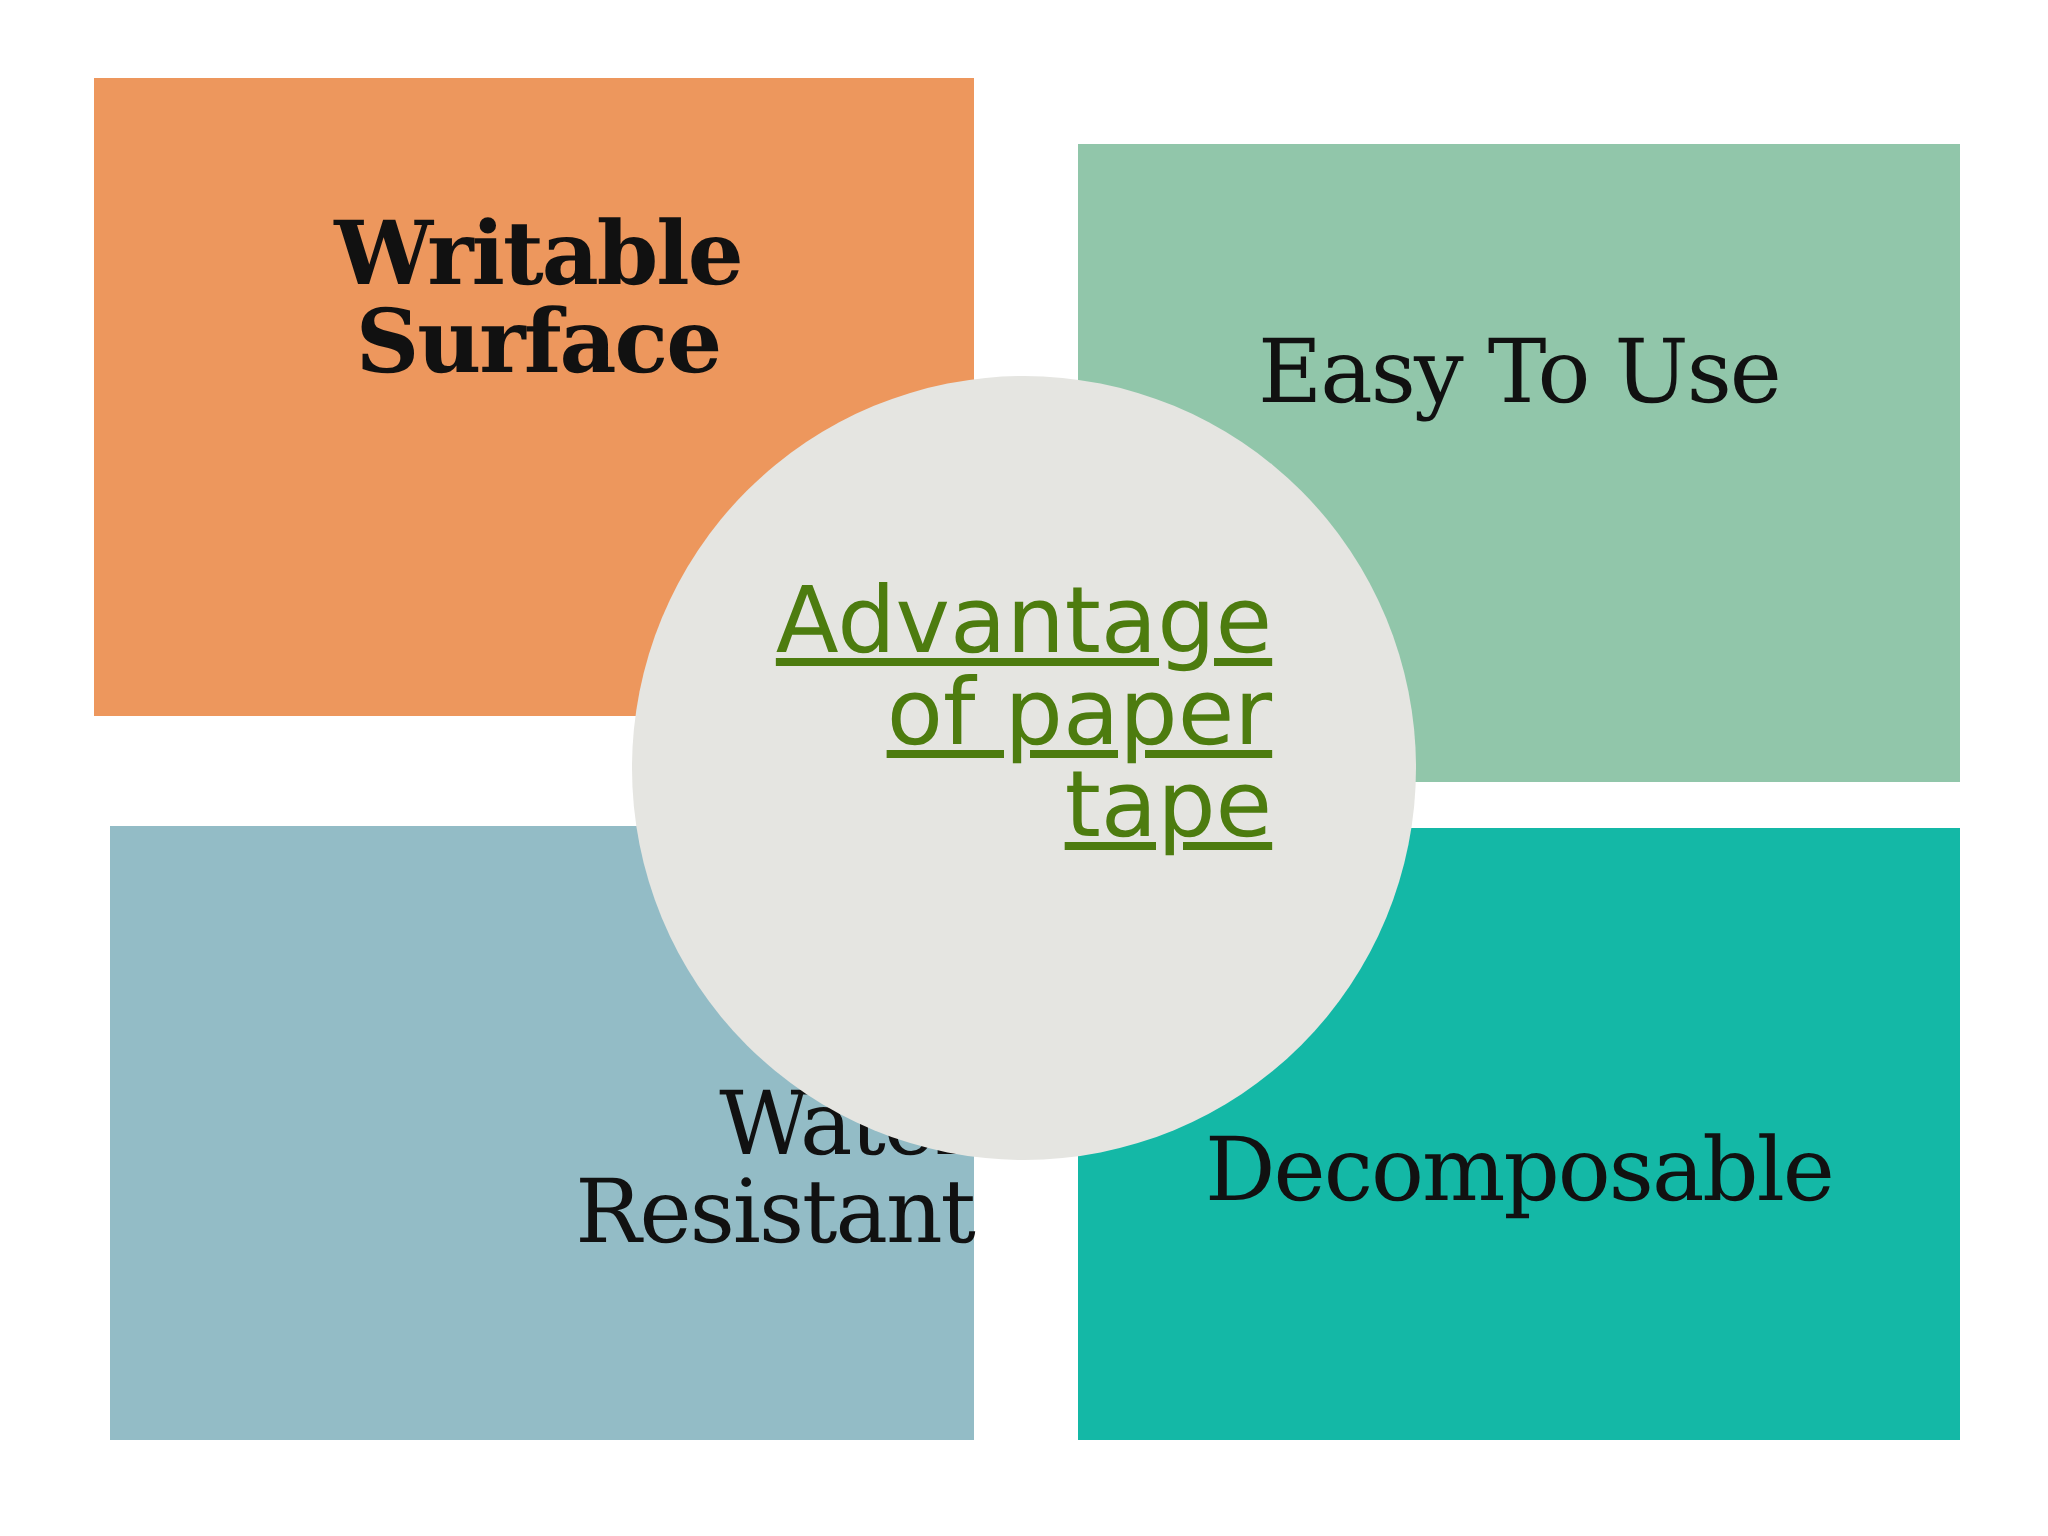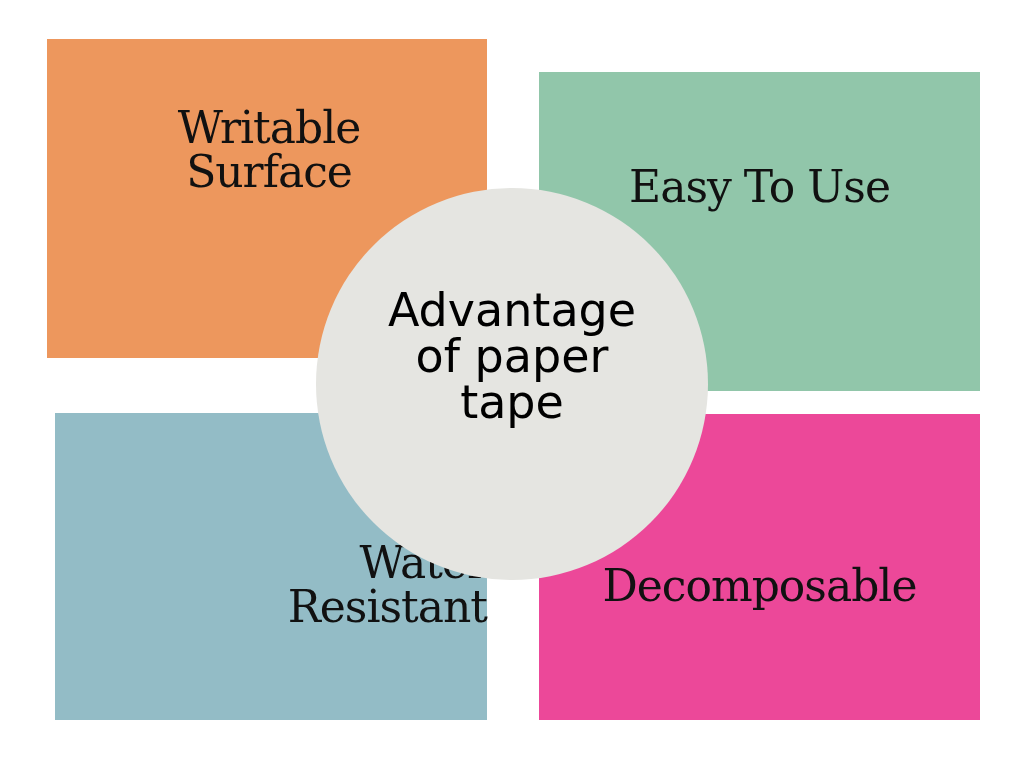--- a/index.html
+++ b/index.html
@@ -3,44 +3,44 @@
 <meta charset="utf-8">
 <style>
   html,body{margin:0;padding:0;}
   body{width:1024px;height:768px;background:#ffffff;position:relative;overflow:hidden;}
   .box{position:absolute;display:flex;align-items:center;justify-content:center;}
   .box span{font-family:"DejaVu Serif",serif;font-weight:300;color:#111;text-align:center;line-height:1.0;letter-spacing:-1px;}
   #tl{left:47px;top:39px;width:440px;height:319px;}
   #tr{left:539px;top:39px;width:441px;height:319px;}
   #bl{left:55px;top:413px;width:432px;height:307px;}
   #br{left:539px;top:414px;width:441px;height:306px;}
-  #tl span{position:absolute;top:67px;left:4px;right:0;font-size:44px;}
+  #tl span{position:absolute;top:67px;left:4px;right:0;font-size:44px;font-weight:bold;}
   #tr span{position:absolute;top:93px;left:0;right:0;font-size:44px;}
   #bl span{position:absolute;top:128px;left:0;right:0;font-size:44px;text-align:right;}
   #br span{position:absolute;top:150px;left:0;right:0;font-size:44px;}
   #circle{position:absolute;left:316px;top:188px;width:392px;height:392px;border-radius:50%;
     background:#e5e5e1;display:flex;align-items:center;justify-content:center;}
-  #circle span{font-family:"DejaVu Sans",sans-serif;font-size:46px;line-height:46px;color:#000000;text-align:center;
-    margin-top:-56px;white-space:pre-line;font-weight:400;}
+  #circle span{font-family:"DejaVu Sans",sans-serif;font-size:46px;line-height:46px;color:#4d7c0f;text-align:right;
+    margin-top:-56px;white-space:pre-line;font-weight:400;text-decoration:underline;}
 </style>
 </head>
 <body>
 
 <div class="box" id="tl" style="background: rgb(237, 151, 93);">
   <span style="white-space:pre-line">Writable
 Surface</span>
 </div>
 <div class="box" id="tr" style="background: rgb(145, 198, 170); margin-top: 33px;">
   <span>Easy To Use</span>
 </div>
 <div class="box" id="bl" style="background: rgb(147, 188, 198);">
   <span style="white-space:pre-line">Water
 Resistant</span>
 </div>
-<div class="box" id="br" style="background: #ec4899;">
+<div class="box" id="br" style="background: #14b8a6;">
   <span>Decomposable</span>
 </div>
 
 <div id="circle" style="background: rgb(229, 229, 225);">
   <span>Advantage
 of paper
 tape</span>
 </div>
 
 </body></html>

